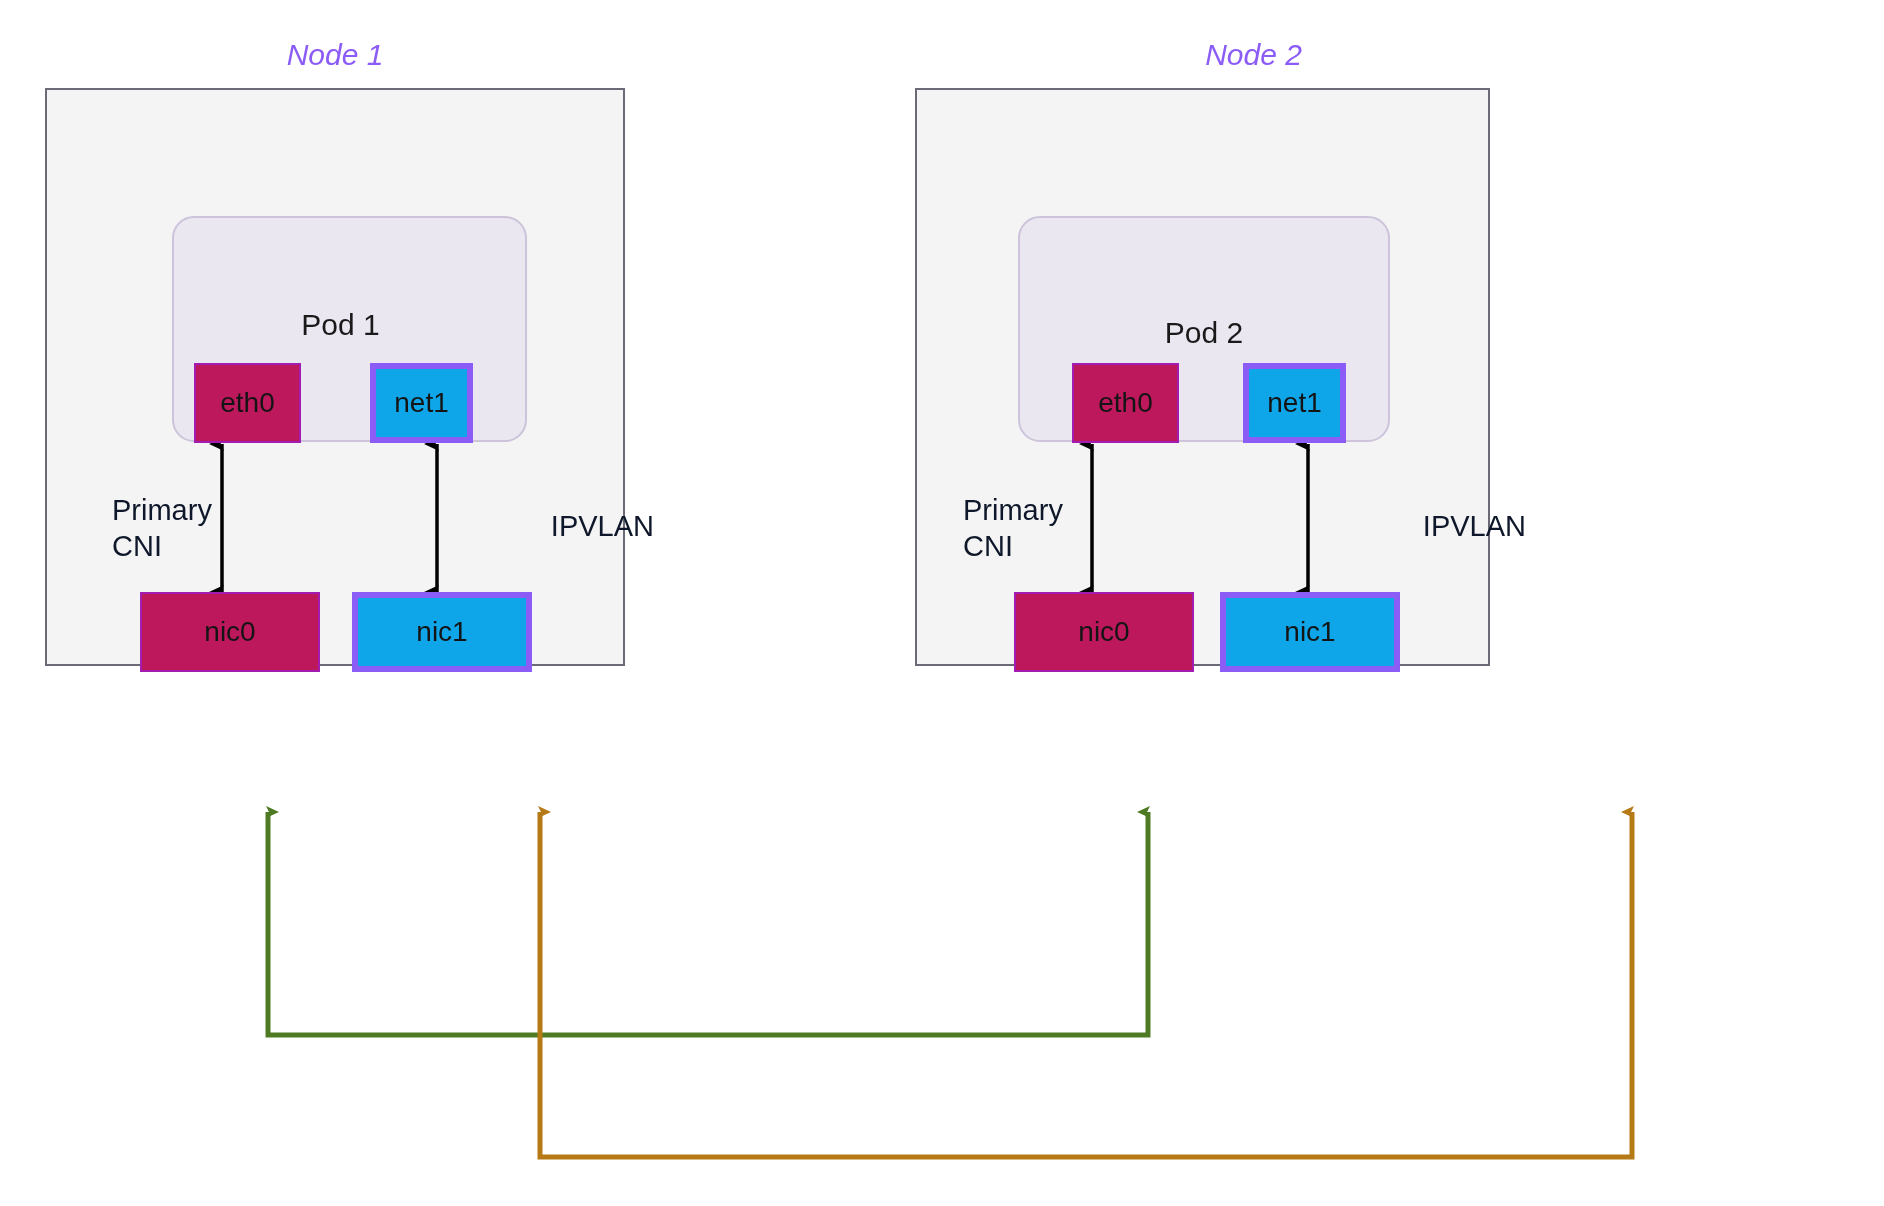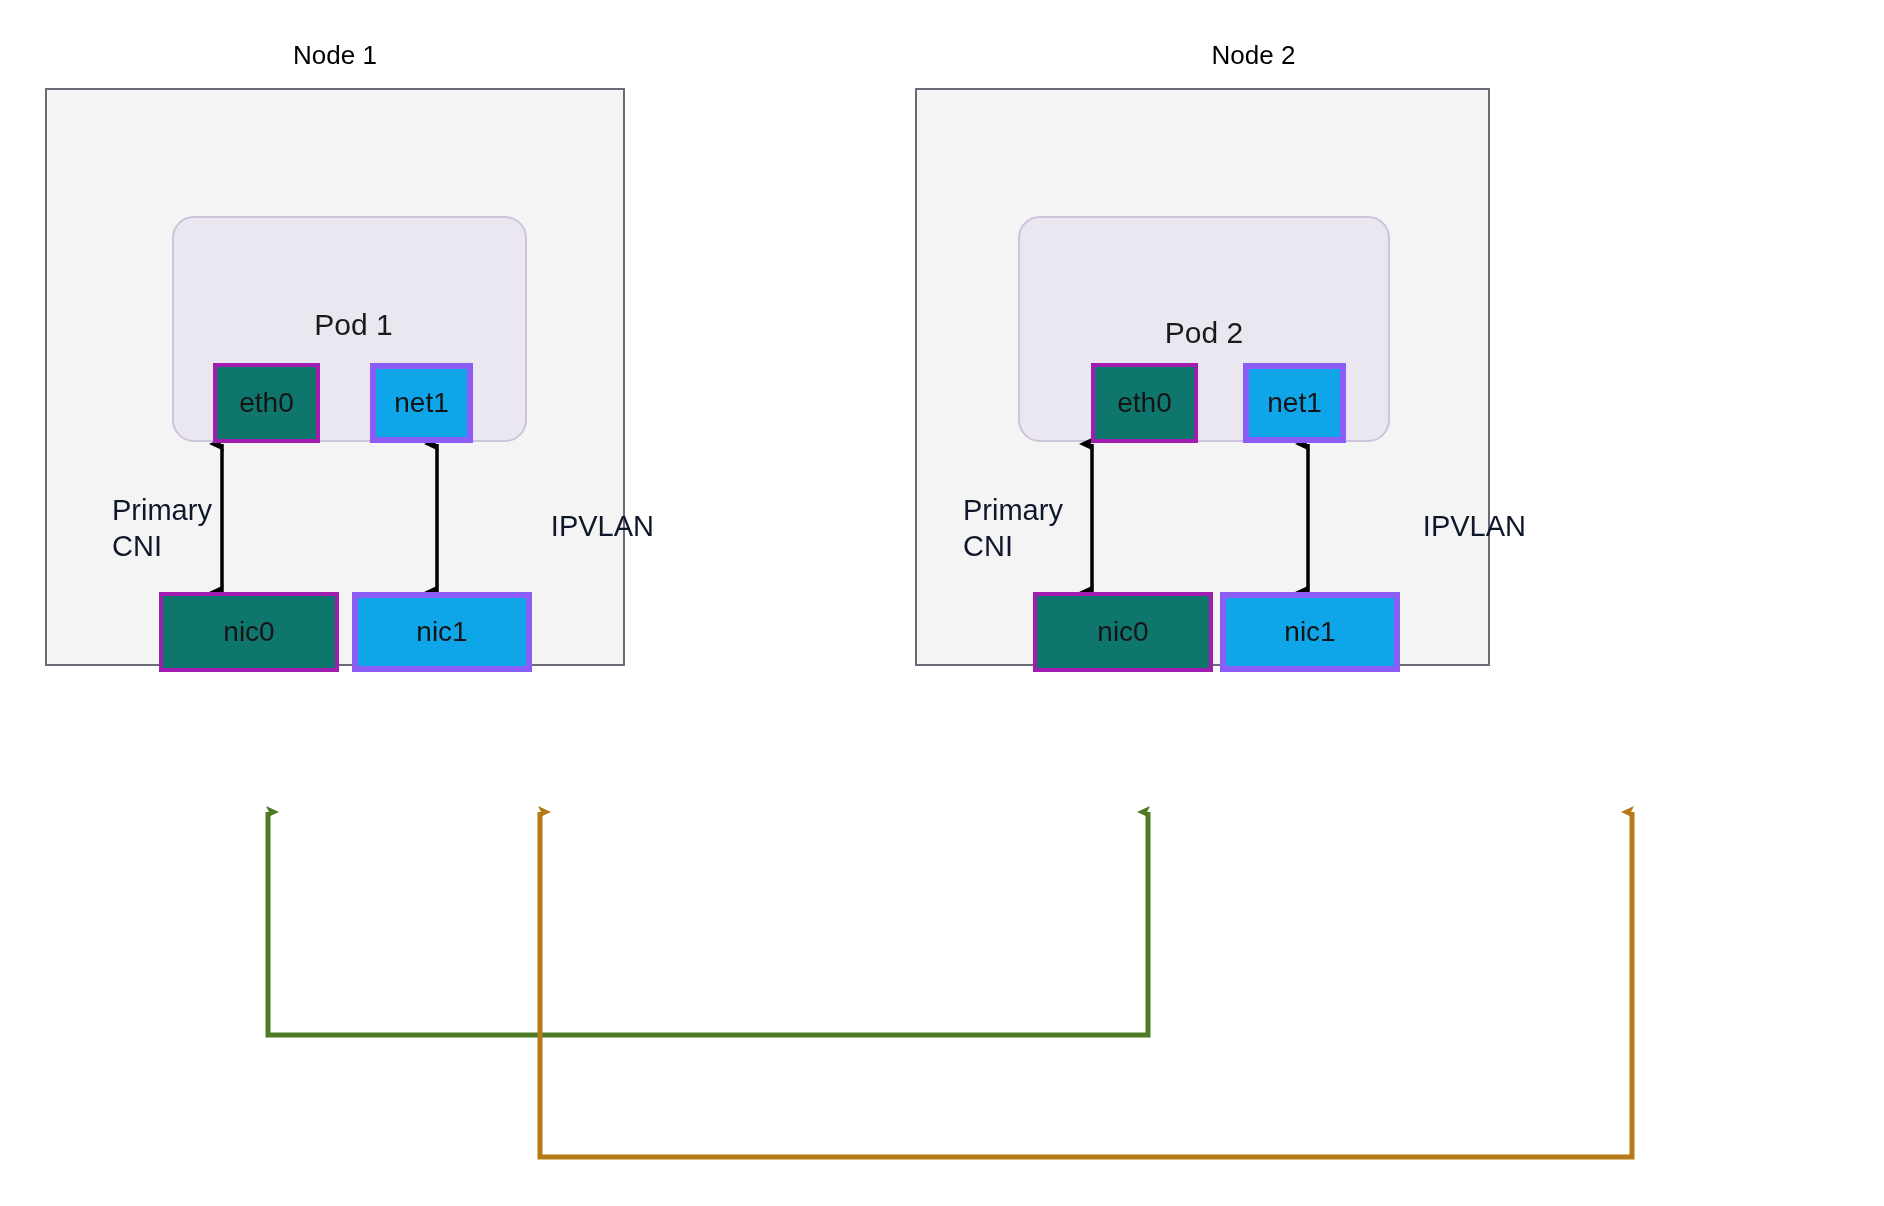--- a/index.html
+++ b/index.html
@@ -23,24 +23,25 @@
   
   .node-box {
     position: absolute;
     background: #f4f4f4;
     border: 2px solid #6b6b77;
     box-sizing: border-box;
   }
   .node-title {
     position: absolute;
     text-align: center;
-    font-size: 26px;
+    font-size: 30px;
     line-height: 34px;
-    color: #000000;
+    color: #8b5cf6;
     white-space: nowrap;
+    font-style: italic;
   }
 
   
   .pod-box {
     position: absolute;
     background: #eae7f0;
     border: 2px solid #cdc3da;
     border-radius: 22px;
     box-sizing: border-box;
   }
@@ -58,23 +59,22 @@
     position: absolute;
     box-sizing: border-box;
     display: flex;
     align-items: center;
     justify-content: center;
     font-size: 28px;
     line-height: 30px;
     color: #141414;
   }
   .iface.green {
-    background: #0f766e;
-    border: 4px solid #a21caf;
-    margin-left: 19px;
+    background: #be185d;
+    border: 2px solid #a21caf;
   }
   .iface.orange {
     background: #0ea5e9;
     border: 6px solid #8b5cf6;
   }
 
   
   .edge-label {
     position: absolute;
     font-size: 29px;
@@ -130,21 +130,21 @@
       <path d="M 540 812 L 540 1157 L 1632 1157 L 1632 812" fill="none" stroke="#b57a16" stroke-width="5" marker-start="url(#arrow-orange)" marker-end="url(#arrow-orange)"></path>
     </g>
   </svg>
 
   <div class="node-title" style="left:45px; top:38px; width:580px;">Node 1</div>
 
   <div class="node-box" style="left:45px; top:88px; width:580px; height:578px;"></div>
 
   <div class="pod-box" style="left:172px; top:216px; width:355px; height:226px;"></div>
 
-  <div class="pod-title" style="left:176px; top:308px; width:355px;">Pod 1</div>
+  <div class="pod-title" style="left:163px; top:308px; width:355px;">Pod 1</div>
 
   <div class="iface green" style="left:194px; top:363px; width:107px; height:80px;">eth0</div>
 
   <div class="iface orange" style="left:370px; top:363px; width:103px; height:80px;">net1</div>
 
   <div class="iface green" style="left:140px; top:592px; width:180px; height:80px;">nic0</div>
 
   <div class="iface orange" style="left:352px; top:592px; width:180px; height:80px;">nic1</div>
 
   <div class="edge-label" style="left:112px; top:492px; width:130px;">Primary

